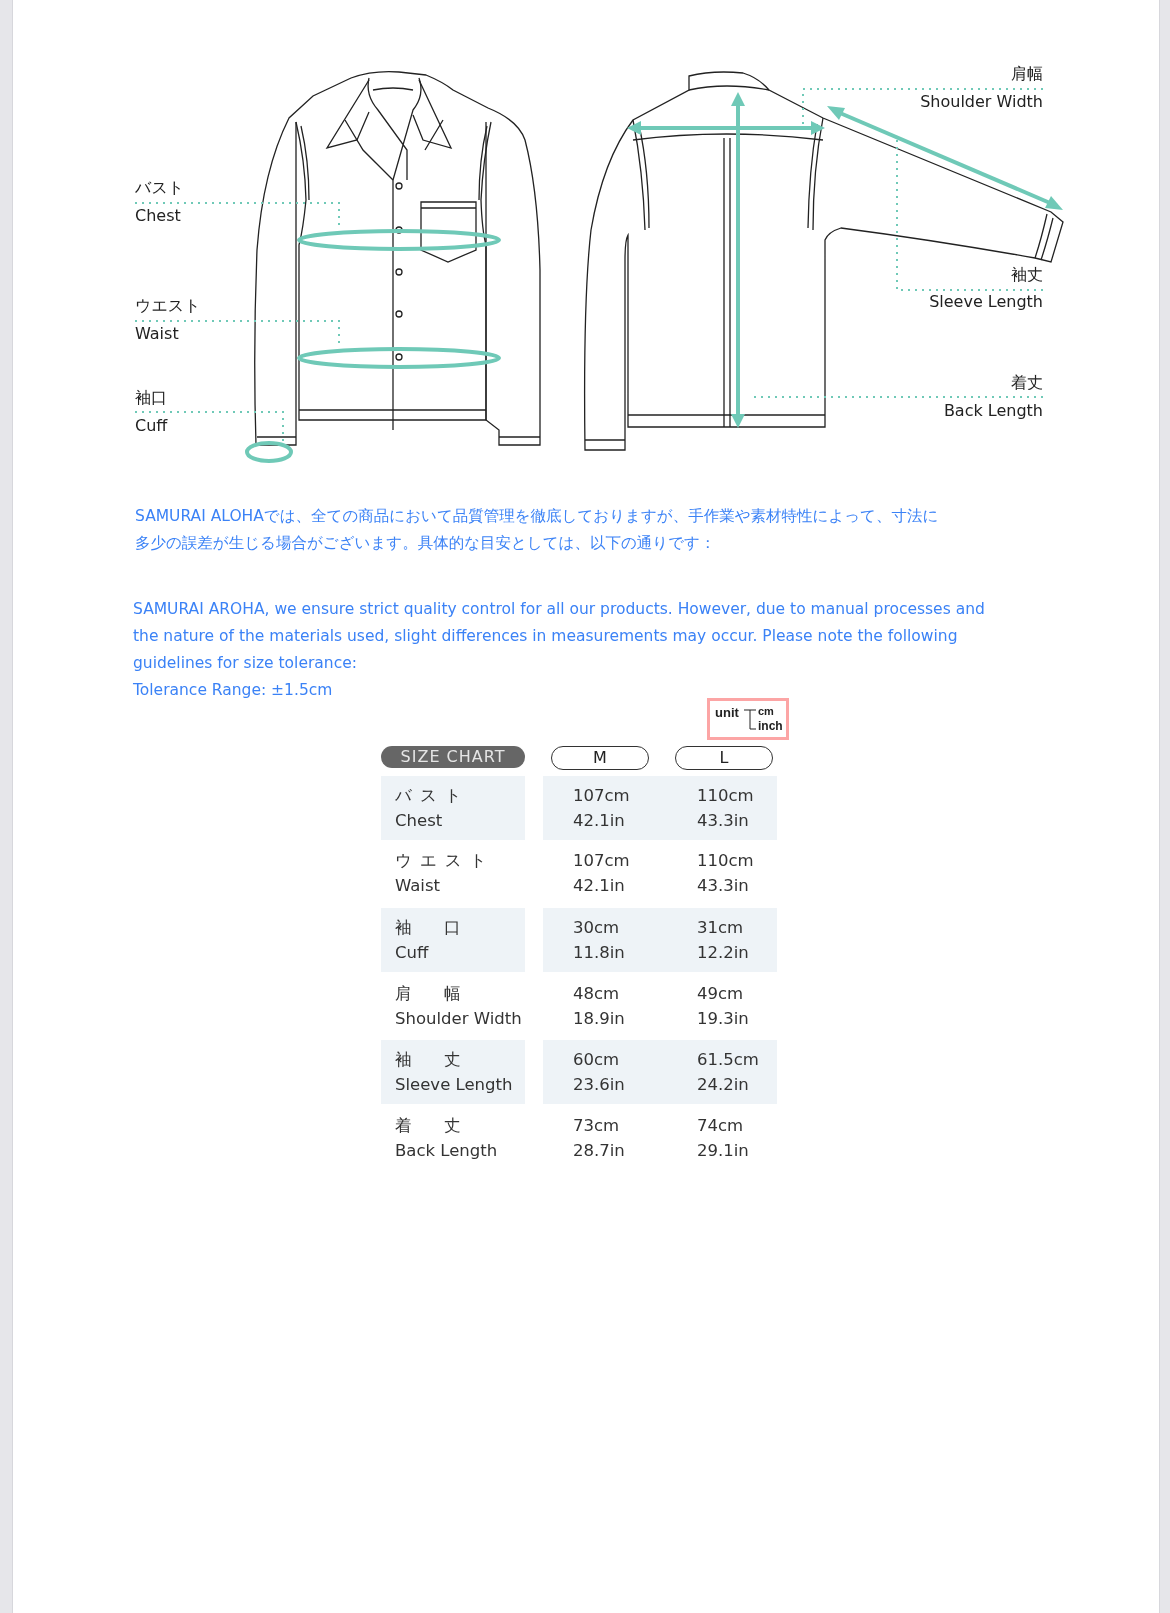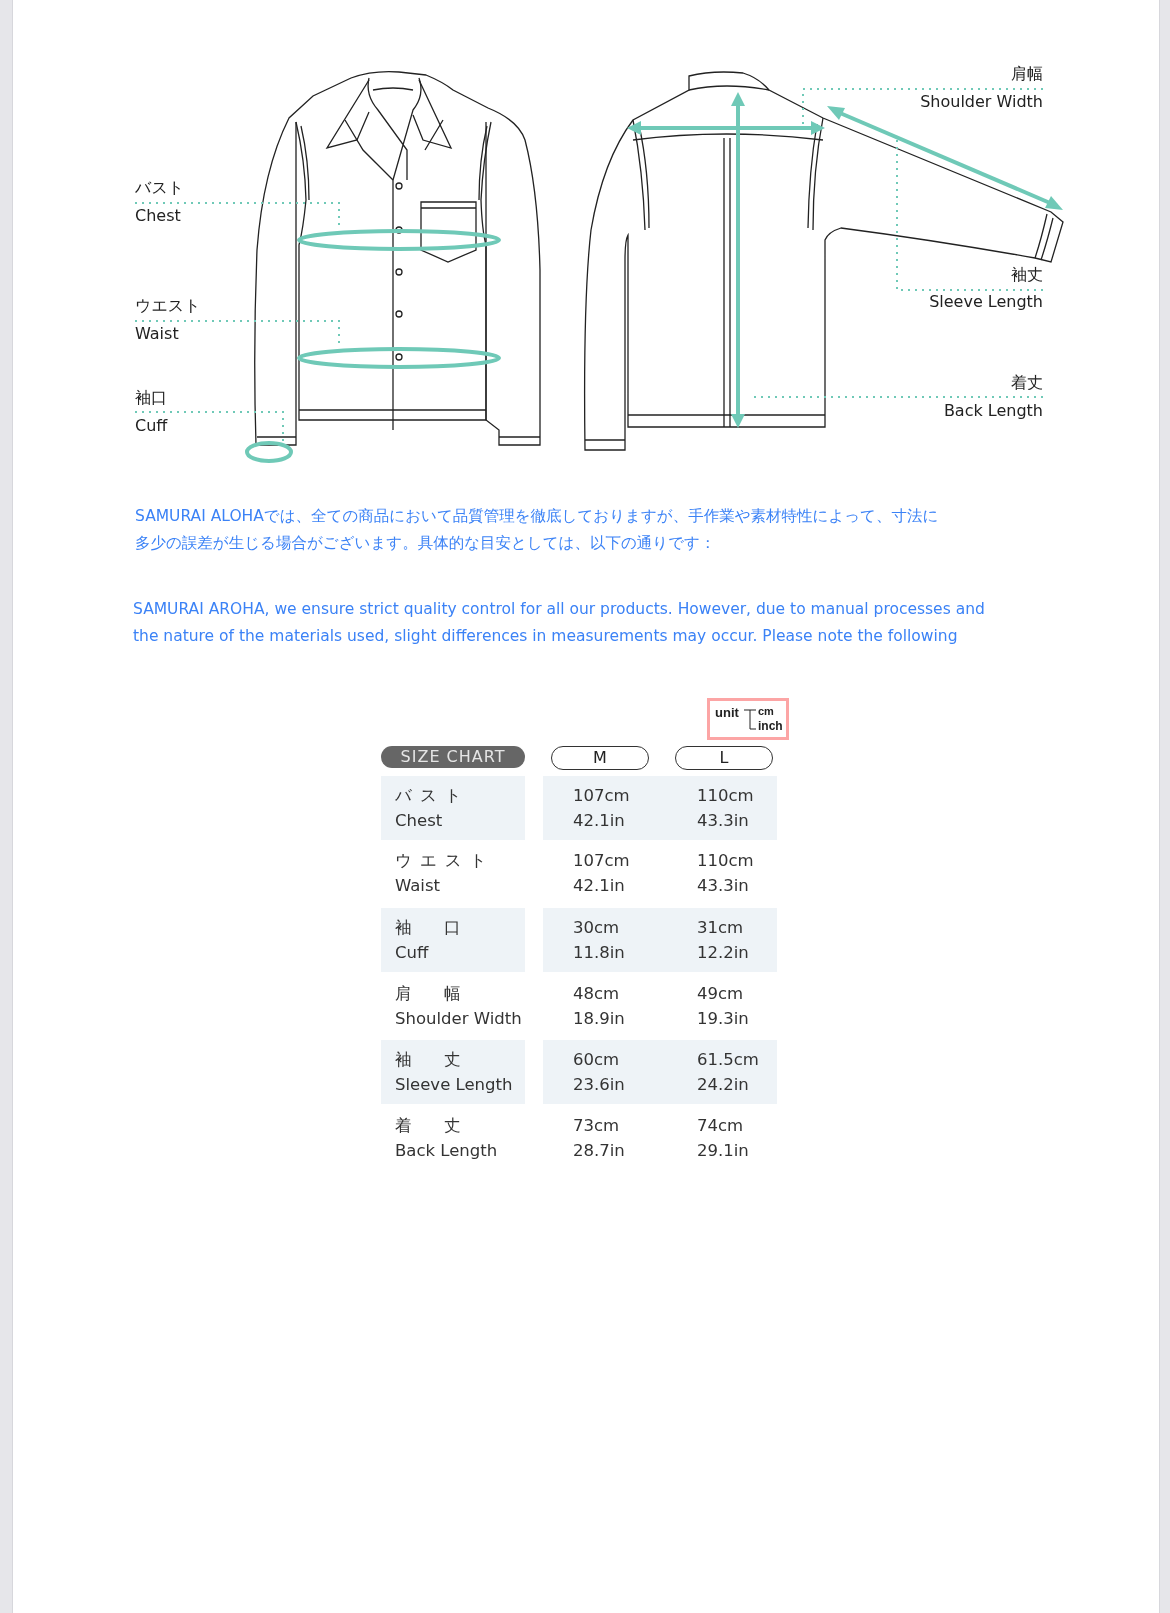--- a/index.html
+++ b/index.html
@@ -121,20 +121,22 @@
   </div>
 
   <div class="para" style="left:122px;top:503px;width:920px">
     <div>SAMURAI ALOHAでは、全ての商品において品質管理を徹底しておりますが、手作業や素材特性によって、寸法に</div>
     <div>多少の誤差が生じる場合がございます。具体的な目安としては、以下の通りです：</div>
   </div>
 
   <div class="para" style="left:120px;top:596px;width:920px;font-size:15.5px">
     <div>SAMURAI AROHA, we ensure strict quality control for all our products. However, due to manual processes and</div>
     <div>the nature of the materials used, slight differences in measurements may occur. Please note the following</div>
+    <div>guidelines for size tolerance:</div>
+    <div>Tolerance Range: ±1.5cm</div>
   </div>
 
   <div class="unit-box">
     <span class="u">unit</span>
     <svg width="14" height="24">
         <path d="M0,1 L12,1 M6,1 L6,20 L12,20" fill="none" stroke="#222" stroke-width="1"></path>
       </svg>
     <span class="c1">cm</span>
     <span class="c2">inch</span>
   </div>

